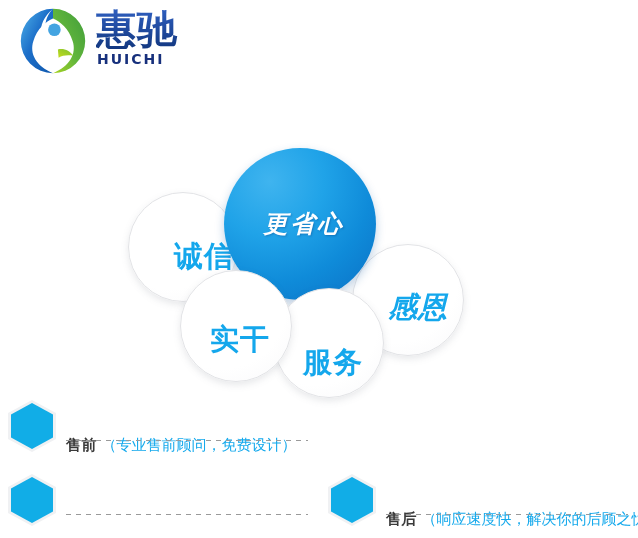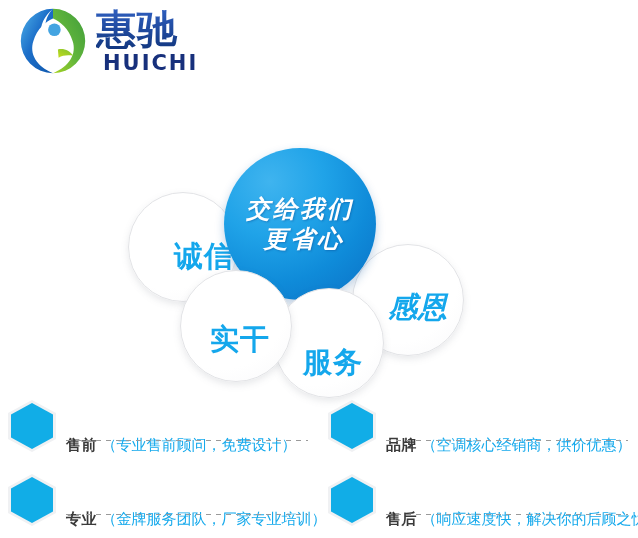--- a/index.html
+++ b/index.html
@@ -49,24 +49,24 @@
     line-height: 42px;
     color: #1b3f8f;
     background: linear-gradient(180deg, #2f5fc0 0%, #12377f 100%);
     -webkit-background-clip: text;
     background-clip: text;
     -webkit-text-fill-color: transparent;
     white-space: nowrap;
   }
   .logo-en {
     position: absolute;
-    left: 7px;
+    left: 1px;
     top: 43px;
     font-family: "DejaVu Sans", sans-serif;
-    font-size: 21px;
+    font-size: 14px;
     font-weight: bold;
     letter-spacing: 2.0px;
     color: #17307c;
     white-space: nowrap;
   }
 
   
   #cluster {
     position: absolute;
     left: 0px;
@@ -263,21 +263,20 @@
 
   <div class="wcircle" id="circle-chengxin">
     <span class="wlabel">诚信</span>
   </div>
 
   <div class="wcircle" id="circle-ganen">
     <span class="wlabel">感恩</span>
   </div>
 
   <div id="circle-core">
-    <div class="core-line core-line-1">交给我们</div>
     <div class="core-line core-line-2">更省心</div>
   </div>
 
   <div class="wcircle" id="circle-fuwu">
     <span class="wlabel">服务</span>
   </div>
 
   <div class="wcircle" id="circle-shigan">
     <span class="wlabel">实干</span>
   </div>
@@ -293,44 +292,27 @@
     </div>
     <div class="feature-text">
       <div class="feature-line">
         <span class="feature-label">售前</span>
         <span class="feature-desc">（专业售前顾问，免费设计）</span>
       </div>
       <div class="feature-rule"></div>
     </div>
   </div>
 
-  <div class="feature-item" id="feature-1">
-    <div class="hexagon">
-      <div class="hex-outer"></div>
-        <div class="hex-inner"></div>
-    </div>
-    <div class="feature-text">
-      <div class="feature-line">
-        <span class="feature-label">品牌</span>
-        <span class="feature-desc">（空调核心经销商，供价优惠）</span>
-      </div>
-      <div class="feature-rule"></div>
-    </div>
-  </div>
 
   <div class="feature-item" id="feature-2">
     <div class="hexagon">
       <div class="hex-outer"></div>
         <div class="hex-inner"></div>
     </div>
     <div class="feature-text">
-      <div class="feature-line">
-        <span class="feature-label">专业</span>
-        <span class="feature-desc">（金牌服务团队，厂家专业培训）</span>
-      </div>
       <div class="feature-rule"></div>
     </div>
   </div>
 
   <div class="feature-item" id="feature-3">
     <div class="hexagon">
       <div class="hex-outer"></div>
         <div class="hex-inner"></div>
     </div>
     <div class="feature-text">

